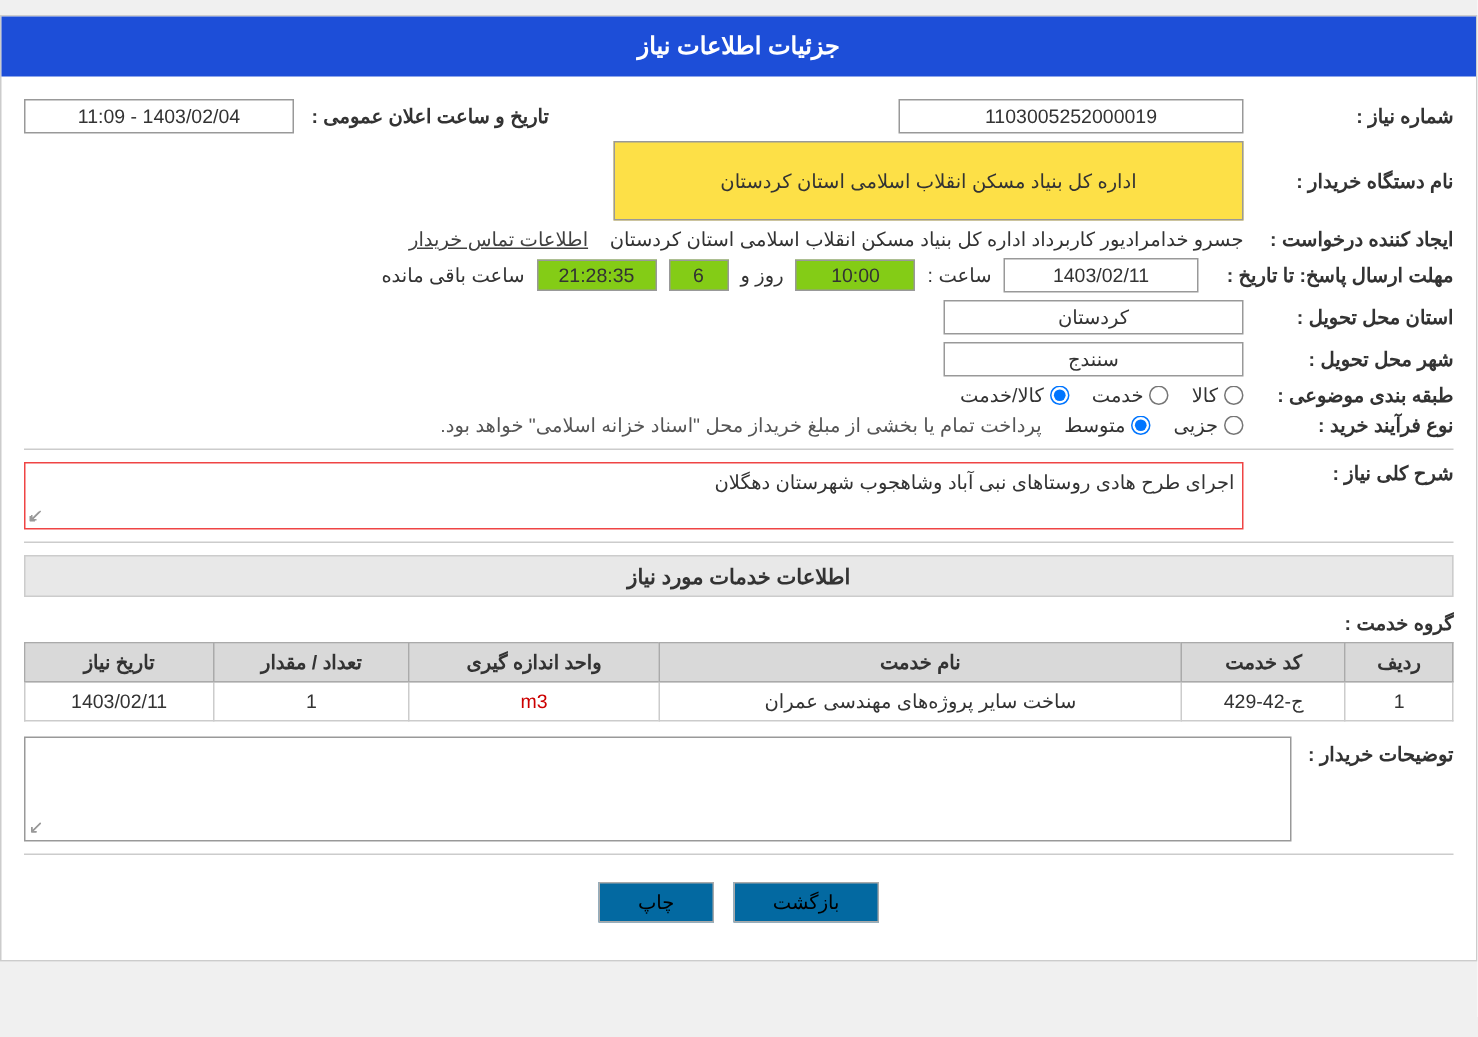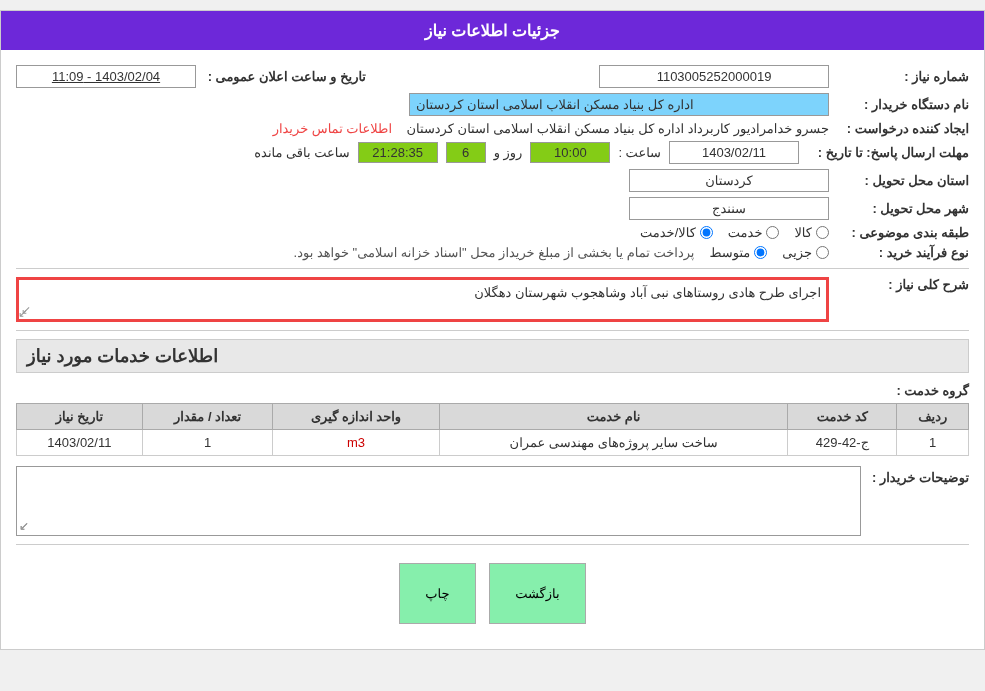--- a/index.html
+++ b/index.html
@@ -10,65 +10,66 @@
       direction: rtl;
       color: #333;
     }
     .page-wrapper {
       max-width: 985px;
       margin: 10px auto;
       background: #fff;
       border: 1px solid #ccc;
     }
     .page-header {
-      background: #6d28d9;
+      background: #1d4ed8;
       color: #fff;
       text-align: center;
       padding: 10px;
       font-size: 16px;
       font-weight: bold;
     }
     .content {
       padding: 15px;
     }
     .section-title {
       background: #e8e8e8;
       border: 1px solid #ccc;
       padding: 5px 10px;
       font-weight: bold;
-      font-size: 18px;
+      font-size: 14px;
       margin-bottom: 10px;
-      text-align: left;
+      text-align: center;
     }
     .input-box {
       border: 1px solid #999;
       background: #fff;
       padding: 3px 6px;
       display: inline-block;
       min-width: 200px;
       text-align: center;
     }
     .input-box-wide {
       border: 1px solid #999;
-      background: #7dd3fc;
-      padding: 3px 6px;
+      background: #fde047;
+      padding: 18px 6px;
       display: inline-block;
       width: 420px;
-      text-align: left;
+      text-align: center;
     }
     .date-box {
       border: 1px solid #999;
       background: #fff;
       padding: 3px 6px;
       display: inline-block;
       min-width: 130px;
       text-align: center;
     }
     .link-text {
-      color: #ef4444;
+      color: #404040;
+      text-decoration: underline;
       cursor: pointer;
     }
     .row-flex {
       display: flex;
       align-items: center;
       gap: 8px;
       flex-wrap: wrap;
     }
     .radio-group {
       display: flex;
@@ -104,24 +105,24 @@
       text-align: center;
     }
     .data-table tr:nth-child(even) td {
       background: #f9f9f9;
     }
     .btn-area {
       text-align: center;
       padding: 10px;
     }
     .btn {
-      padding: 22px 25px;
+      padding: 5px 25px;
       margin: 0 5px;
       border: 1px solid #aaa;
-      background: #86efac;
+      background: #0369a1;
       cursor: pointer;
       font-size: 13px;
       font-family: Tahoma, Arial, sans-serif;
     }
     .info-row {
       display: flex;
       align-items: center;
       margin-bottom: 5px;
     }
     .col-label {
@@ -196,21 +197,21 @@
     <div class="info-row">
       <div class="col-label">شماره نیاز :</div>
       <div class="col-value">
         <div class="input-box" style="min-width:230px;">1103005252000019</div>
       </div>
       <div style="width:50px;"></div>
       <div style="min-width:160px;text-align:right;">
         <span style="font-weight:bold;">تاریخ و ساعت اعلان عمومی :</span>
       </div>
       <div style="min-width:190px;text-align:left;">
-        <div class="input-box" style="min-width:180px;text-align:center;text-decoration:underline;">1403/02/04 - 11:09</div>
+        <div class="input-box" style="min-width:180px;text-align:center;">1403/02/04 - 11:09</div>
       </div>
     </div>
 
     <div class="info-row">
       <div class="col-label">نام دستگاه خریدار :</div>
       <div class="col-value">
         <div class="input-box-wide">اداره کل بنیاد مسکن انقلاب اسلامی استان کردستان</div>
       </div>
     </div>
 
@@ -288,21 +289,21 @@
         </div>
       </div>
     </div>
 
     <hr class="divider">
 
     <div class="info-row" style="align-items:flex-start;">
       <div class="col-label">شرح کلی نیاز :</div>
       <div class="col-value">
         <div class="textarea-container">
-          <div style="border:3px solid #ef4444; background:#fff; padding:5px; min-height:45px; text-align:right; direction:rtl; position:relative;">
+          <div style="border:1px solid #ef4444; background:#fff; padding:5px; min-height:45px; text-align:right; direction:rtl; position:relative;">
             <span>اجرای طرح هادی روستاهای نبی آباد وشاهجوب شهرستان دهگلان</span>
             <span style="position:absolute;bottom:2px;left:2px;color:#999;font-size:12px;">↙</span>
           </div>
         </div>
       </div>
     </div>
 
     <hr class="divider">
 
     <div class="section-title">اطلاعات خدمات مورد نیاز</div>

